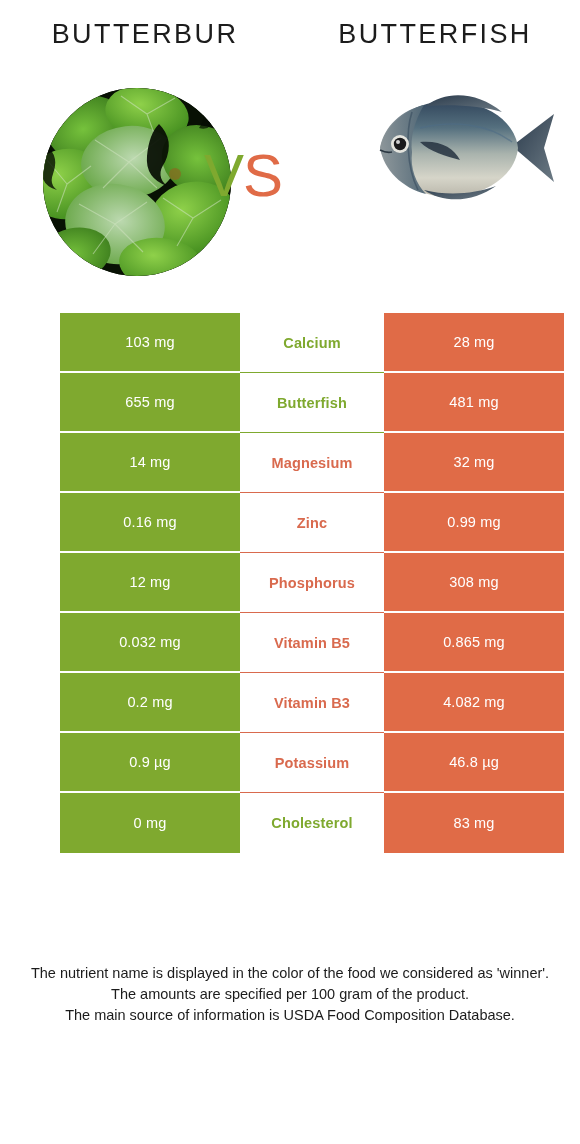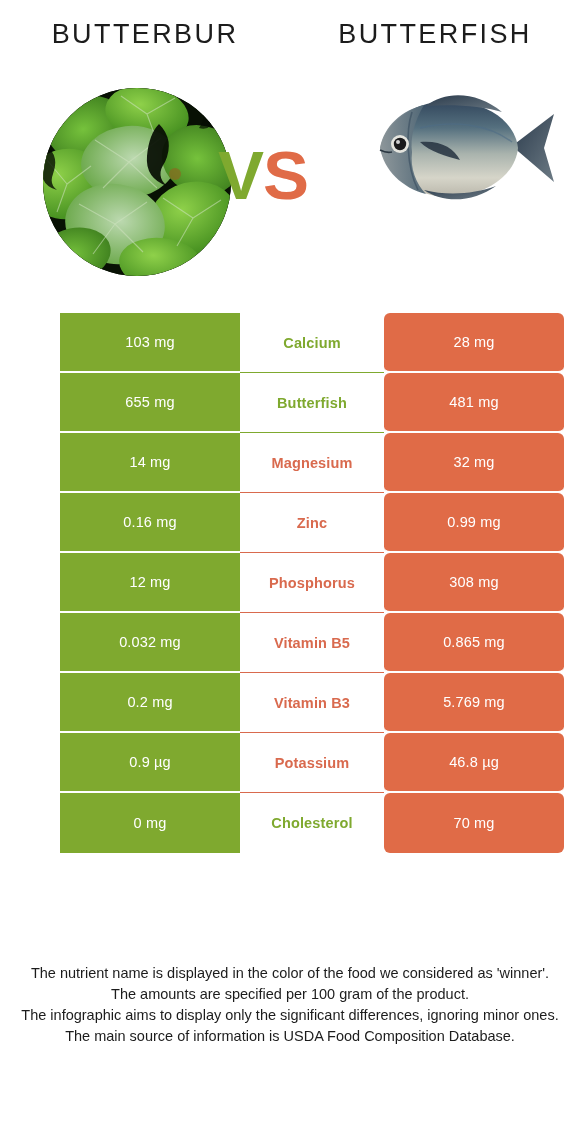--- a/index.html
+++ b/index.html
@@ -50,25 +50,25 @@
     left: 362px;
     top: 86px;
     width: 196px;
     height: 128px;
   }
   .fish-wrap svg { display: block; width: 196px; height: 128px; }
 
   
   .vs {
     position: absolute;
-    left: 218px;
+    left: 204px;
     top: 133px;
     font-family: "Liberation Sans", sans-serif;
-    font-weight: 700;
-    font-size: 69px;
+    font-weight: 400;
+    font-size: 60px;
     line-height: 86px;
     letter-spacing: -1px;
     white-space: nowrap;
   }
   .vs .v { color: #7fa92f; }
   .vs .s { color: #e06b47; }
 
   
   .table {
     position: absolute;
@@ -98,21 +98,20 @@
     width: 144px;
     background: #ffffff;
     font-weight: 700;
     font-size: 14.5px;
   }
   .cell-right {
     width: 180px;
     background: #e06b47;
     color: #ffffff;
     border-bottom: 2px solid #ffffff;
-    border-radius: 6px;
   }
 
   .row:last-child .cell-left,
   .row:last-child .cell-right { border-bottom: none; }
 
   
   .cell-mid { border-bottom: 1px solid transparent; }
   .win-green  .cell-mid { color: #7fa92f; border-bottom-color: #7fa92f; }
   .win-orange .cell-mid { color: #d96a4e; border-bottom-color: #d96a4e; }
   .row:last-child .cell-mid { border-bottom-color: transparent; }
@@ -260,34 +259,33 @@
         <div class="cell cell-right">308 mg</div>
       </div>
       <div class="row win-orange">
         <div class="cell cell-left">0.032 mg</div>
         <div class="cell cell-mid">Vitamin B5</div>
         <div class="cell cell-right">0.865 mg</div>
       </div>
       <div class="row win-orange">
         <div class="cell cell-left">0.2 mg</div>
         <div class="cell cell-mid">Vitamin B3</div>
-        <div class="cell cell-right">5.769 mg</div>
+        <div class="cell cell-right">4.082 mg</div>
       </div>
       <div class="row win-orange">
         <div class="cell cell-left">0.9 µg</div>
         <div class="cell cell-mid">Potassium</div>
         <div class="cell cell-right">46.8 µg</div>
       </div>
       <div class="row win-green">
         <div class="cell cell-left">0 mg</div>
         <div class="cell cell-mid">Cholesterol</div>
-        <div class="cell cell-right">70 mg</div>
+        <div class="cell cell-right">83 mg</div>
       </div>
     </div>
 
   <div class="footnote">
     <p>The nutrient name is displayed in the color of the food we considered as 'winner'.</p>
     <p>The amounts are specified per 100 gram of the product.</p>
-    <p>The infographic aims to display only the significant differences, ignoring minor ones.</p>
     <p>The main source of information is USDA Food Composition Database.</p>
   </div>
 
 </div>
 
 </body></html>

